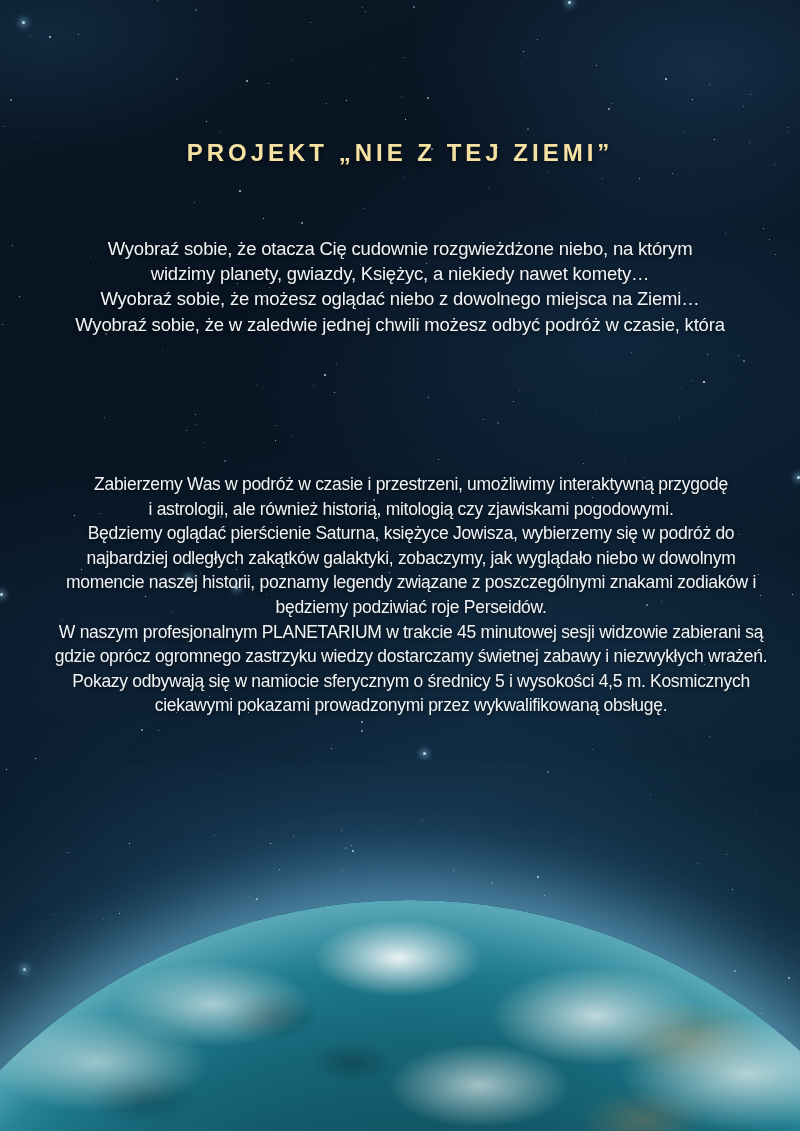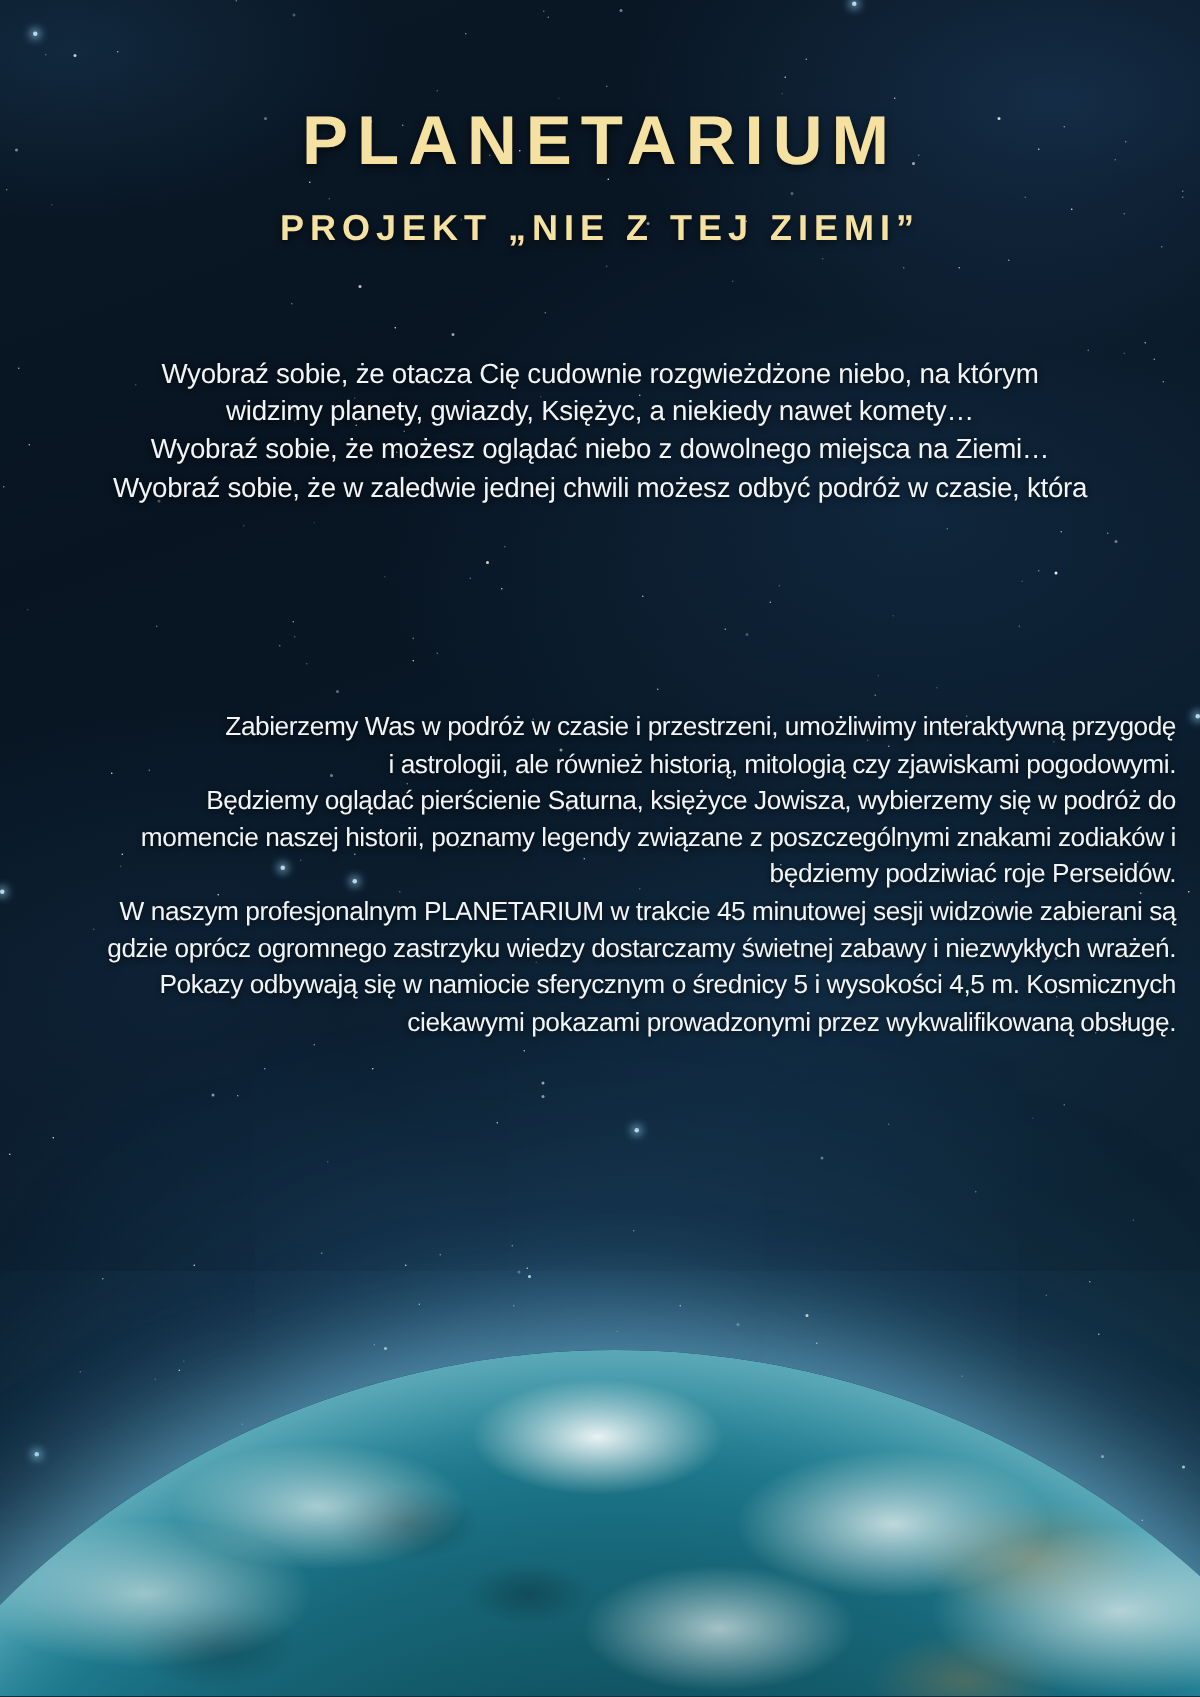--- a/index.html
+++ b/index.html
@@ -56,21 +56,21 @@
   .intro{position:absolute;top:236px;left:20px;right:20px;text-align:center;}
   .intro .line{
     font-size:18.5px;line-height:25.2px;letter-spacing:-0.2px;white-space:nowrap;
     text-shadow:0 1px 4px rgba(0,0,0,.75);
   }
   .highlight{
     position:absolute;top:388px;left:0;width:100%;text-align:center;
     font-size:20px;font-weight:bold;letter-spacing:-0.2px;color:#efecd2;
     text-shadow:0 1px 4px rgba(0,0,0,.75);
   }
-  .bodytext{position:absolute;top:472px;left:38px;right:16px;text-align:right;}
+  .bodytext{position:absolute;top:472px;left:38px;right:16px;text-align:center;}
   .bodytext .line{
     font-size:17.5px;line-height:24.6px;letter-spacing:-0.3px;white-space:nowrap;
     text-shadow:0 1px 4px rgba(0,0,0,.75);
   }
 </style>
 </head>
 <body>
 
 <div class="poster">
   <div class="stars" id="stars">
@@ -332,35 +332,35 @@
       <span class="star" style="left: 692.24px; top: 98.8286px; opacity: 0.88; width: 1px; height: 1px;"></span>
       <span class="star" style="left: 452.61px; top: 869.996px; opacity: 0.78; width: 1px; height: 1px;"></span>
       <span class="star" style="left: 754.91px; top: 812.782px; opacity: 0.3; width: 1px; height: 1px;"></span>
       <span class="star" style="left: 612.13px; top: 103.104px; opacity: 0.63; background: rgb(159, 200, 224); width: 1px; height: 1px;"></span>
       <span class="star" style="left: 129.849px; top: 1100.54px; opacity: 0.42; width: 1px; height: 1px;"></span>
     </div>
   <div class="planet-haze"></div>
   <div class="planet"></div>
 
   <div class="content">
-    <h1 class="title">PLANETARIUM</h1>
     <h2 class="subtitle">PROJEKT „NIE Z TEJ ZIEMI”</h2>
 
     <div class="intro">
       <div class="line">Wyobraź sobie, że otacza Cię cudownie rozgwieżdżone niebo, na którym</div>
       <div class="line">widzimy planety, gwiazdy, Księżyc, a niekiedy nawet komety…</div>
       <div class="line">Wyobraź sobie, że możesz oglądać niebo z dowolnego miejsca na Ziemi…</div>
       <div class="line">Wyobraź sobie, że w zaledwie jednej chwili możesz odbyć podróż w czasie, która</div>
     </div>
 
 
     <div class="bodytext">
       <div class="line">Zabierzemy Was w podróż w czasie i przestrzeni, umożliwimy interaktywną przygodę</div>
       <div class="line">i astrologii, ale również historią, mitologią czy zjawiskami pogodowymi.</div>
       <div class="line">Będziemy oglądać pierścienie Saturna, księżyce Jowisza, wybierzemy się w podróż do</div>
+      <div class="line">najbardziej odległych zakątków galaktyki, zobaczymy, jak wyglądało niebo w dowolnym</div>
       <div class="line">momencie naszej historii, poznamy legendy związane z poszczególnymi znakami zodiaków i</div>
       <div class="line">będziemy podziwiać roje Perseidów.</div>
       <div class="line">W naszym profesjonalnym PLANETARIUM w trakcie 45 minutowej sesji widzowie zabierani są</div>
       <div class="line">gdzie oprócz ogromnego zastrzyku wiedzy dostarczamy świetnej zabawy i niezwykłych wrażeń.</div>
       <div class="line">Pokazy odbywają się w namiocie sferycznym o średnicy 5 i wysokości 4,5 m. Kosmicznych</div>
       <div class="line">ciekawymi pokazami prowadzonymi przez wykwalifikowaną obsługę.</div>
     </div>
   </div>
 </div>
 

